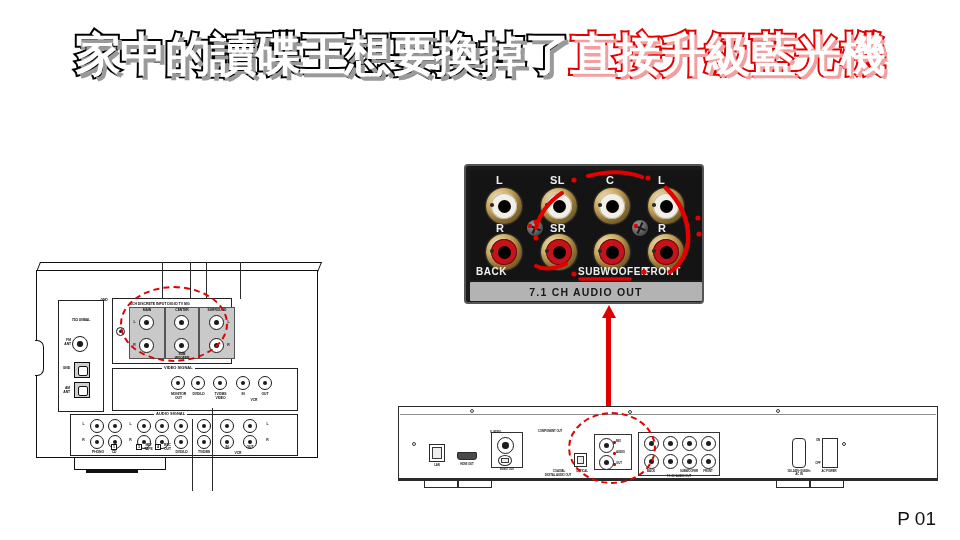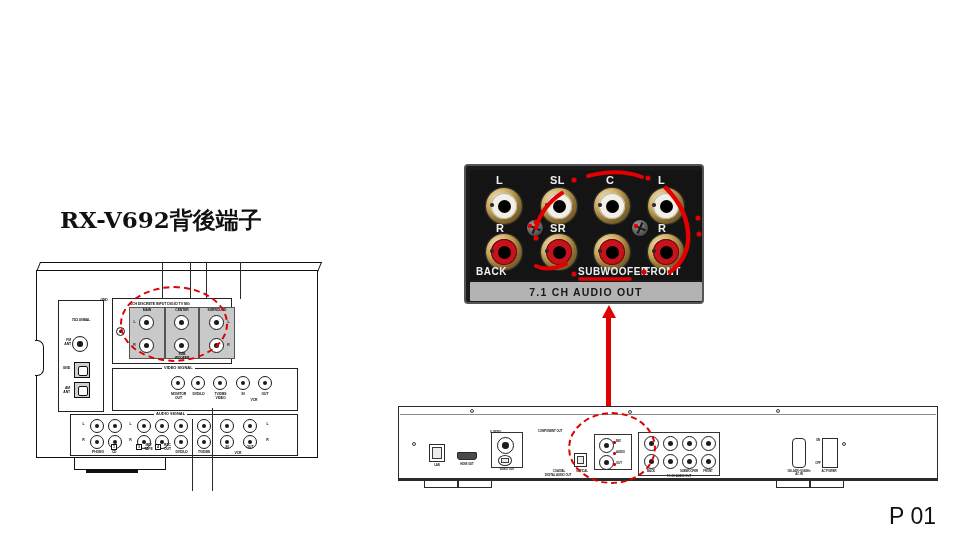--- a/index.html
+++ b/index.html
@@ -307,30 +307,32 @@
   .ac-inlet {
     position:absolute; border:1.2px solid #2b2b2b; background:#fff;
     border-radius: 4px;
   }
   .pwr-sw { position:absolute; border:1.2px solid #2b2b2b; background:#fff; }
 
   
   .pagenum {
     position:absolute; right: 24px; bottom: 10px;
     font-family:"Liberation Sans", sans-serif;
-    font-size: 23px; color:#111;
+    font-size: 19px; color:#111;
   }
 </style>
 </head>
 <body>
 
 <div id="slide">
 
-
-  <div class="recv-caption">RX-V692背後端子</div>
+  <div class="title-line1">
+    <span class="t-black">家中的讀碟王想要換掉了</span><span class="t-red">直接升級藍光機</span>
+  </div>
+
 
   <div id="receiver">
     <div class="rv-top"></div>
     <div class="rv-body"></div>
     <div class="rv-notch"></div>
     <div class="rv-foot"></div>
     <div class="rv-foot2"></div>
 
     <div class="rv-panel" style="left:22px; top:38px; width:46px; height:112px;"></div>
     <div class="rv-label" style="left:26px; top:56px; width:38px;">75Ω UNBAL</div>

